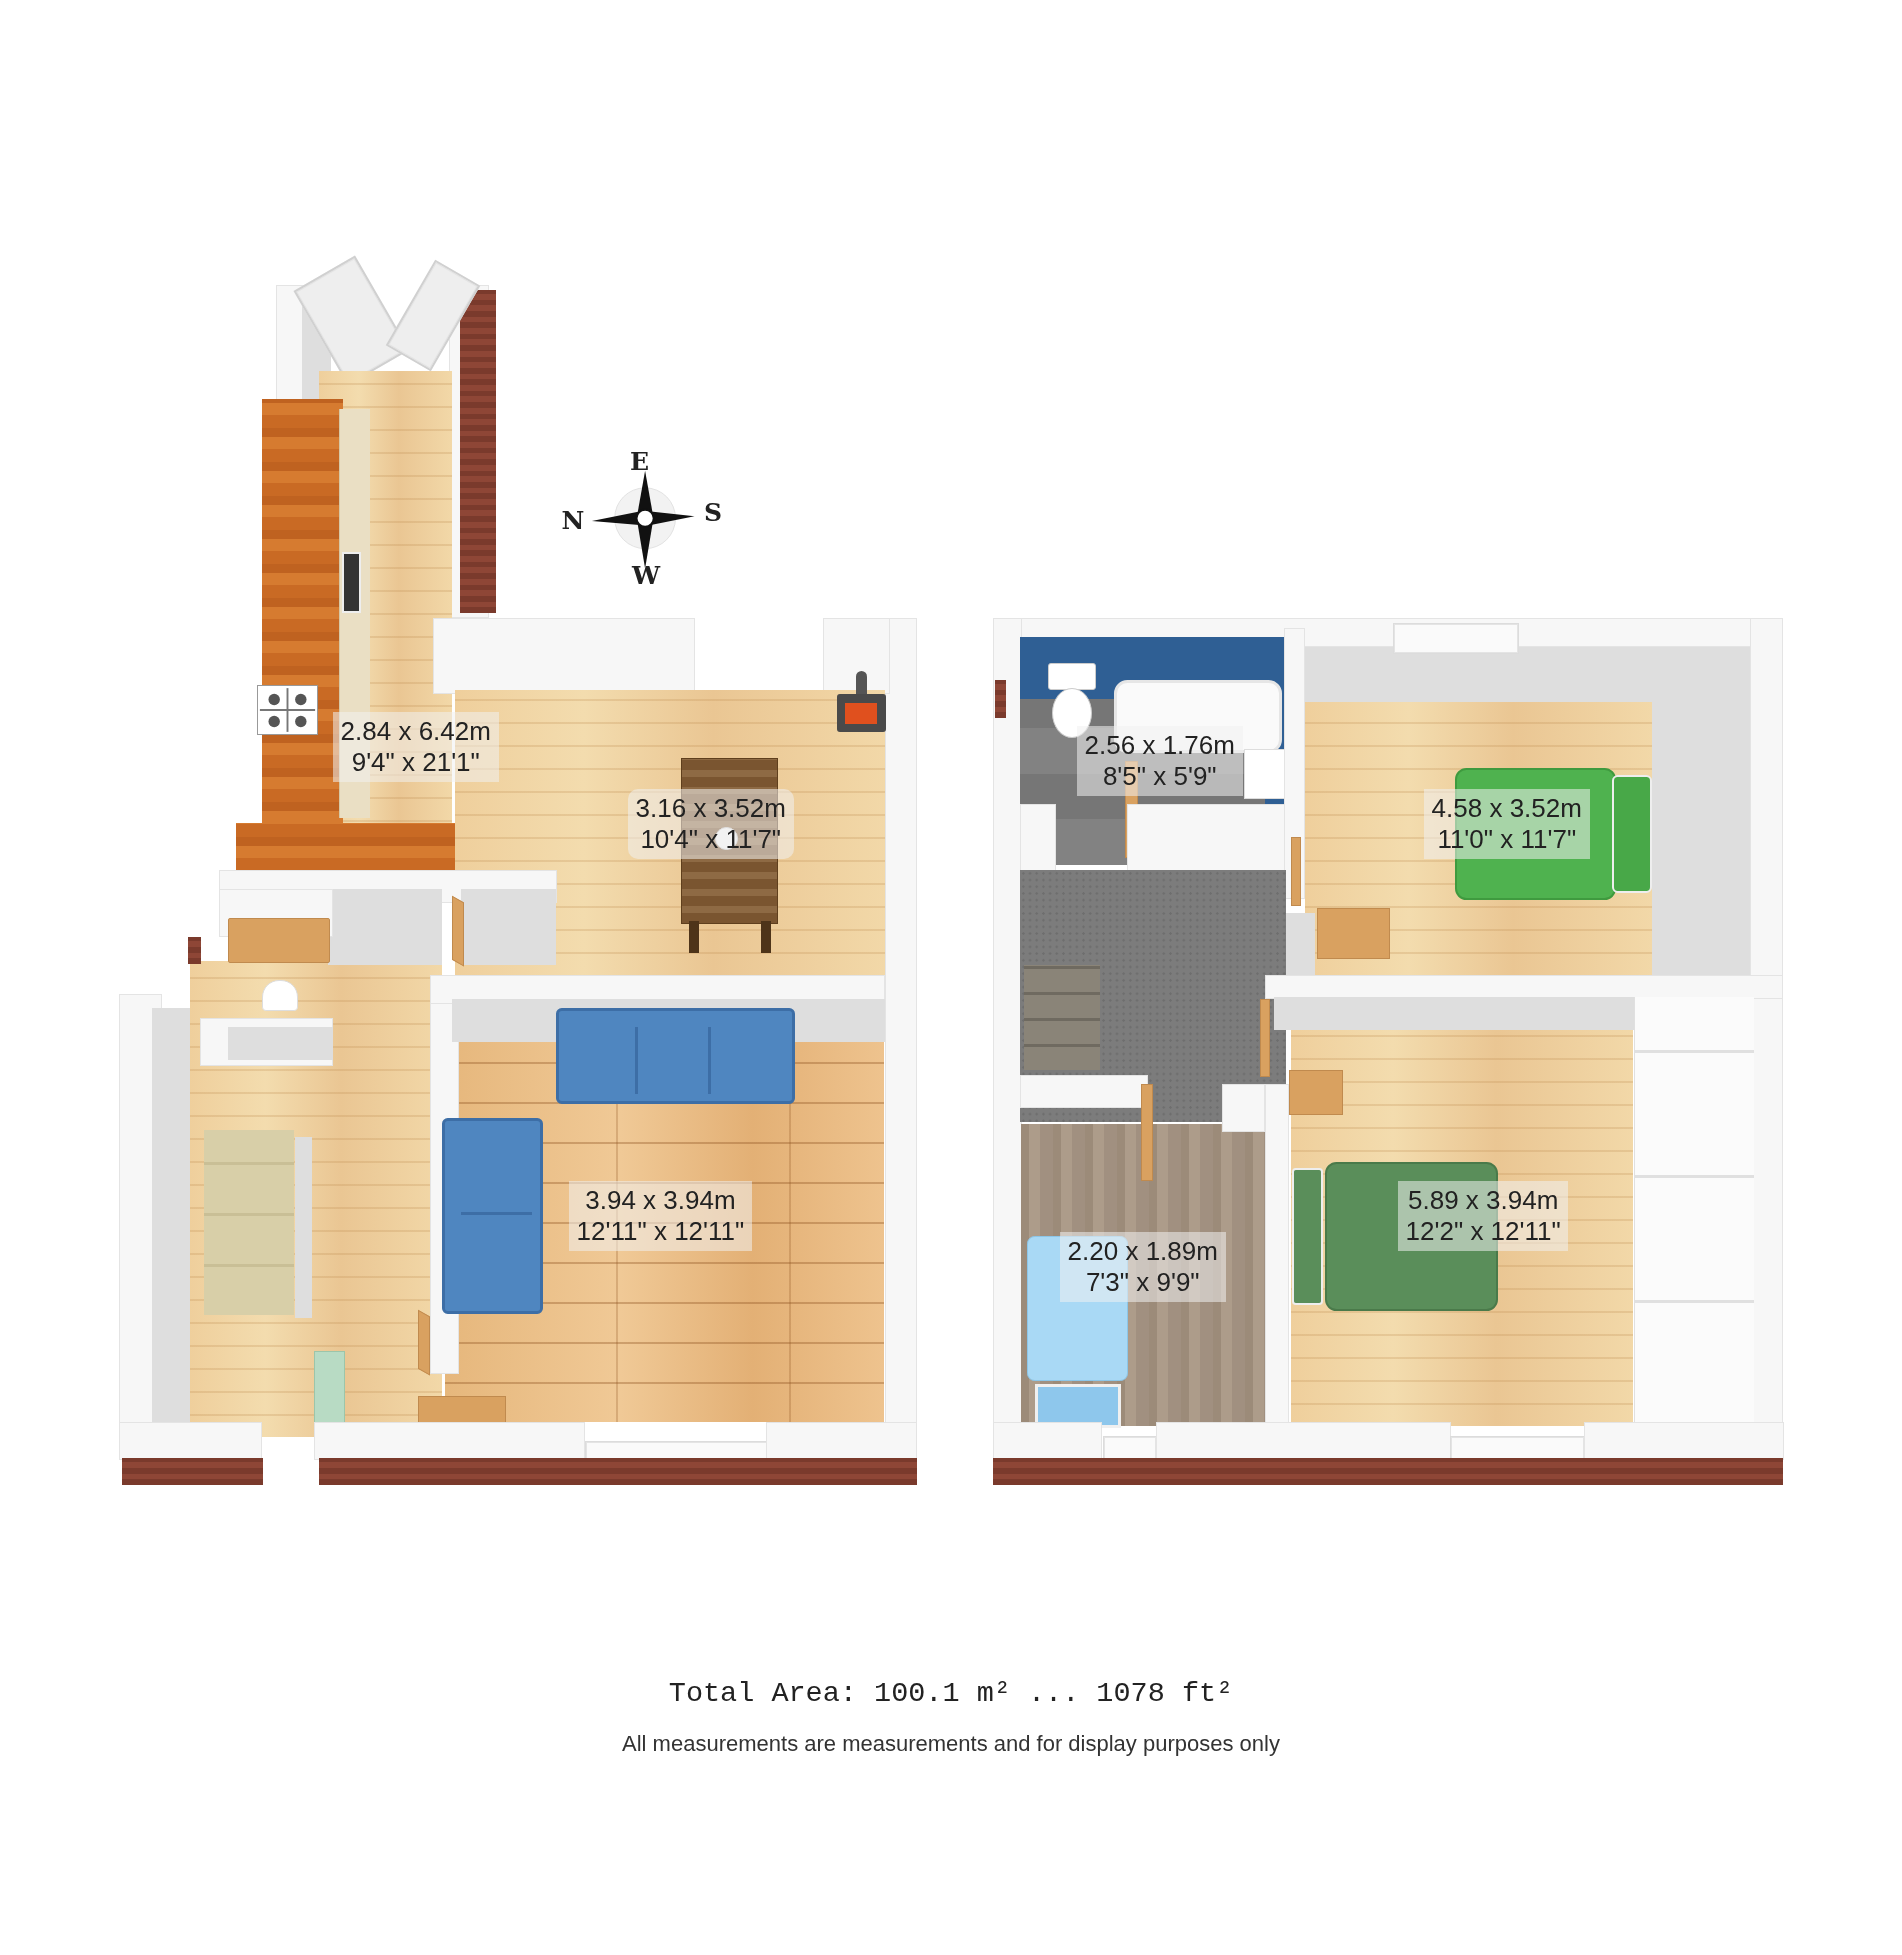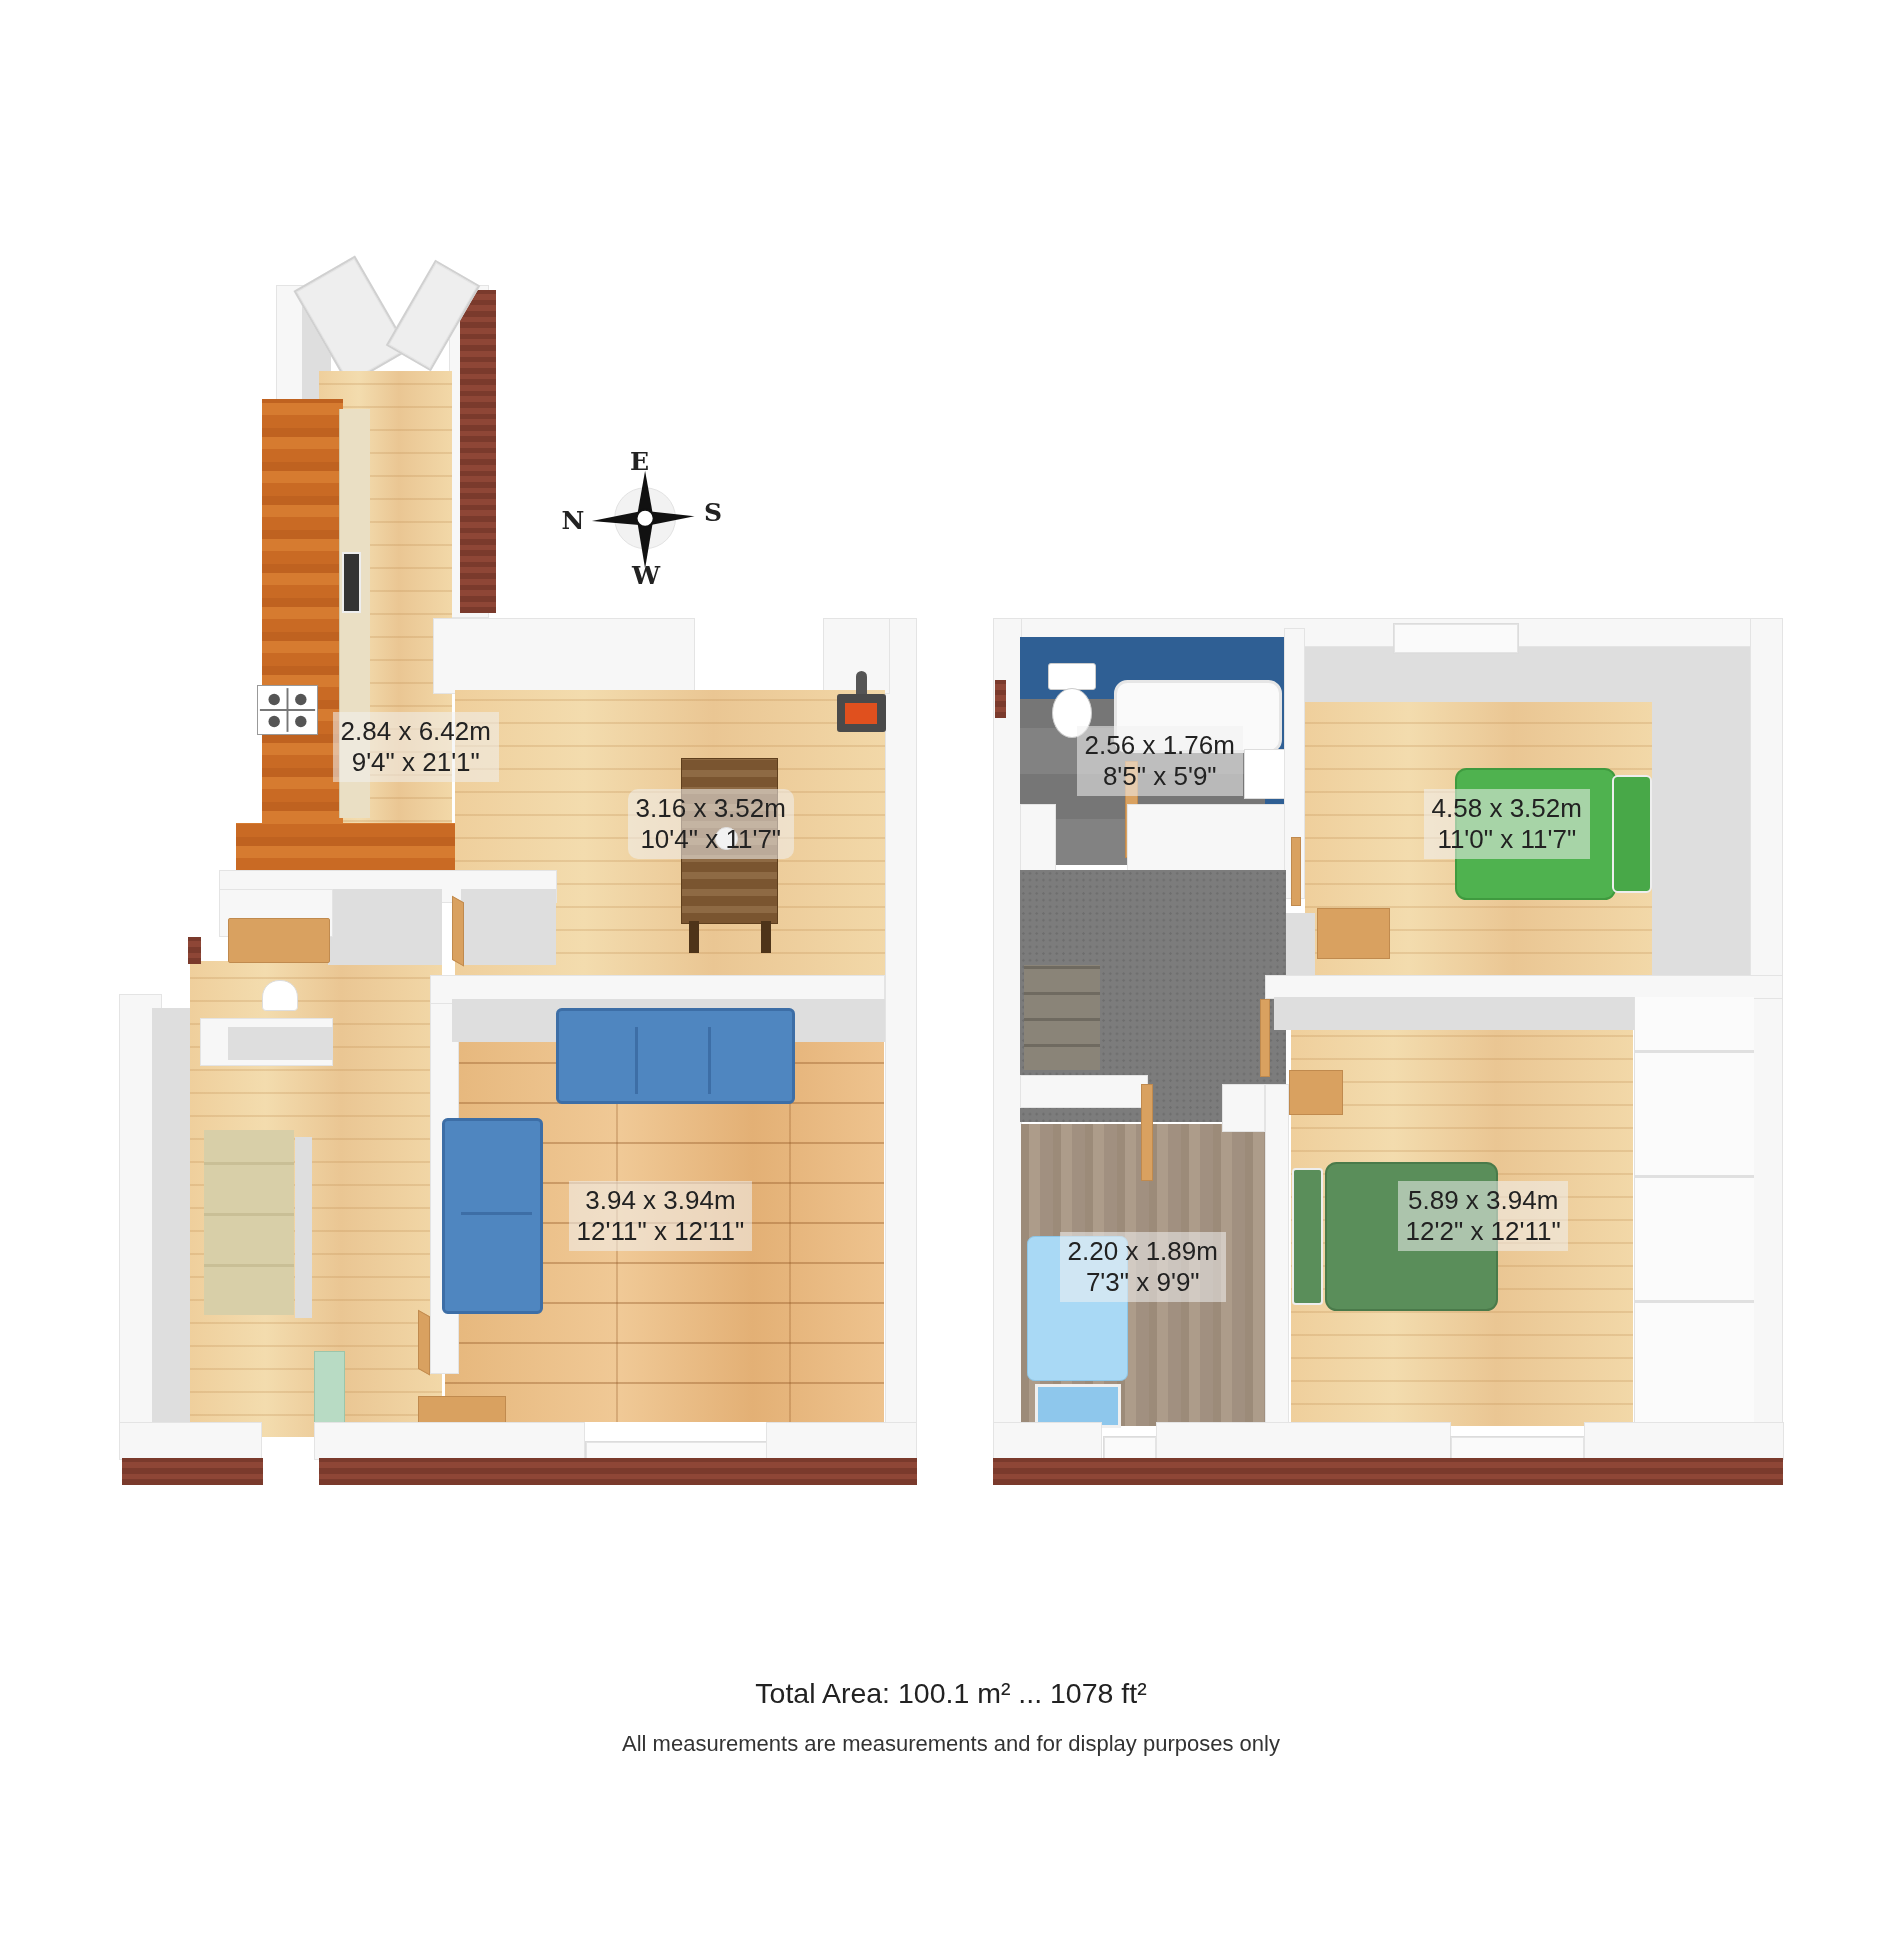--- a/index.html
+++ b/index.html
@@ -20,21 +20,21 @@
       #b3b3b3;background-blend-mode:multiply;}
   .floor-carpet{position:absolute;background:radial-gradient(#6e6e6e 1px,transparent 1.4px) 0 0/6.7px 6.7px,#7c7c7c;}
   .floor-oak{position:absolute;background:repeating-linear-gradient(90deg,#9c8b79 0 7.6px,#ad9c8a 7.6px 19px,#a19080 19px 32px);}
   .worktop{position:absolute;background:repeating-linear-gradient(0deg,#c96a24 0 13.3px,#d67b30 13.3px 25px,#bf6220 25px 34px);}
   .label{position:absolute;background:rgba(240,240,240,.55);color:#222;font-size:26px;line-height:31px;text-align:center;padding:3.8px 7.6px;white-space:nowrap;}
   .sofa{position:absolute;background:#4f86c0;border:3.8px solid #3d6ea6;border-radius:5.7px;}
   .bed{position:absolute;border-radius:11.4px;}
   .door{position:absolute;background:#d9a160;border:1.9px solid #c08a4e;}
   .stairs{position:absolute;background:repeating-linear-gradient(0deg,#d8cfa8 0 48px,#c9bf96 48px 51px);}
   .compass-letter{position:absolute;font-family:"DejaVu Serif",serif;font-weight:bold;font-size:25px;color:#222;}
-  .footer-title{position:absolute;left:0;width:1902px;text-align:center;font-size:28.5px;color:#222;}
+  .footer-title{position:absolute;left:0;width:1902px;text-align:center;font-size:28.5px;color:#222;font-family:Liberation Mono, monospace;}
   .footer-note{position:absolute;left:0;width:1902px;text-align:center;font-size:22px;color:#333;}
 </style>
 </head>
 <body>
 
 <div>
 
   <div class="wall" style="left:276px;top:285px;width:38px;height:580px;transform:skewY(0deg);"></div>
   <div class="wallside" style="left:302px;top:304px;width:28.5px;height:561px;"></div>
   <div class="wall" style="left:449px;top:285px;width:40px;height:333px;"></div>

